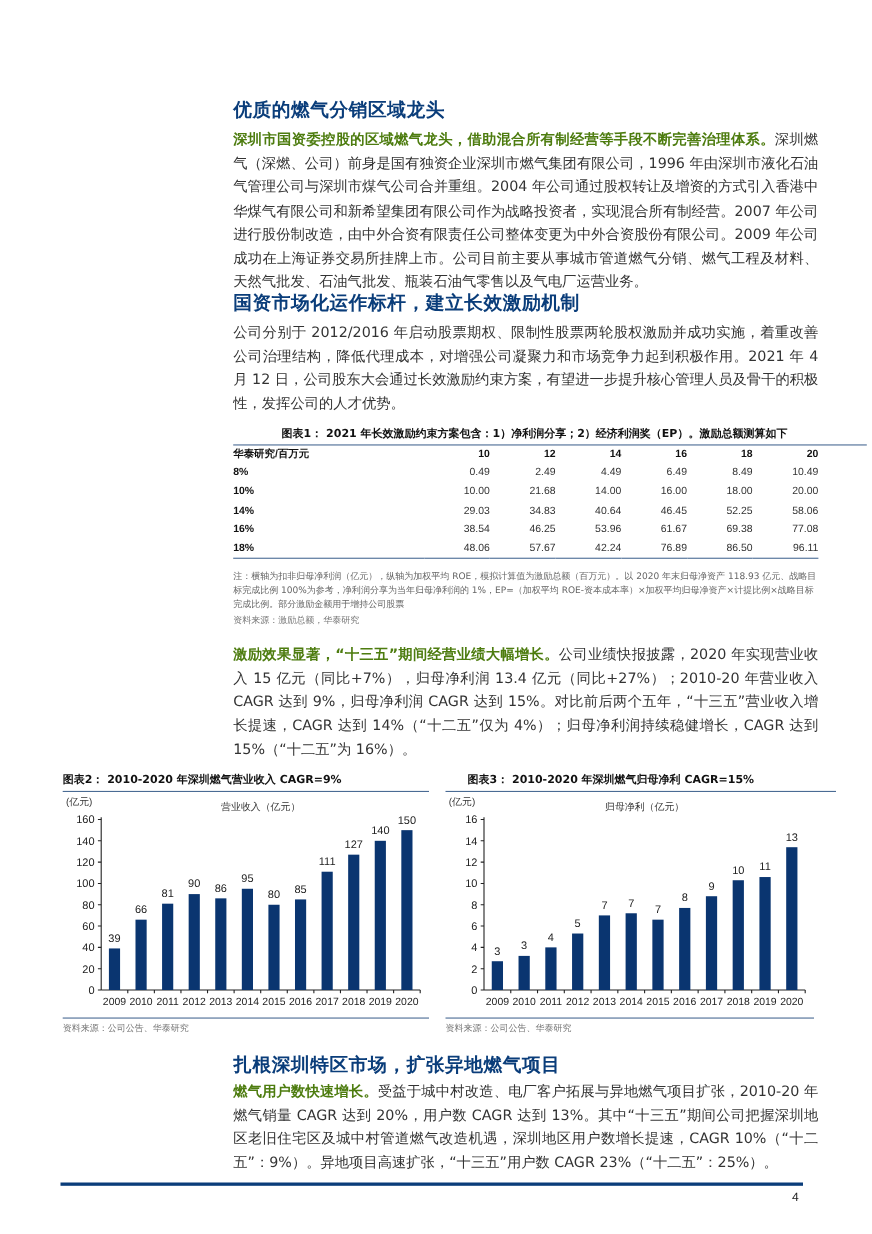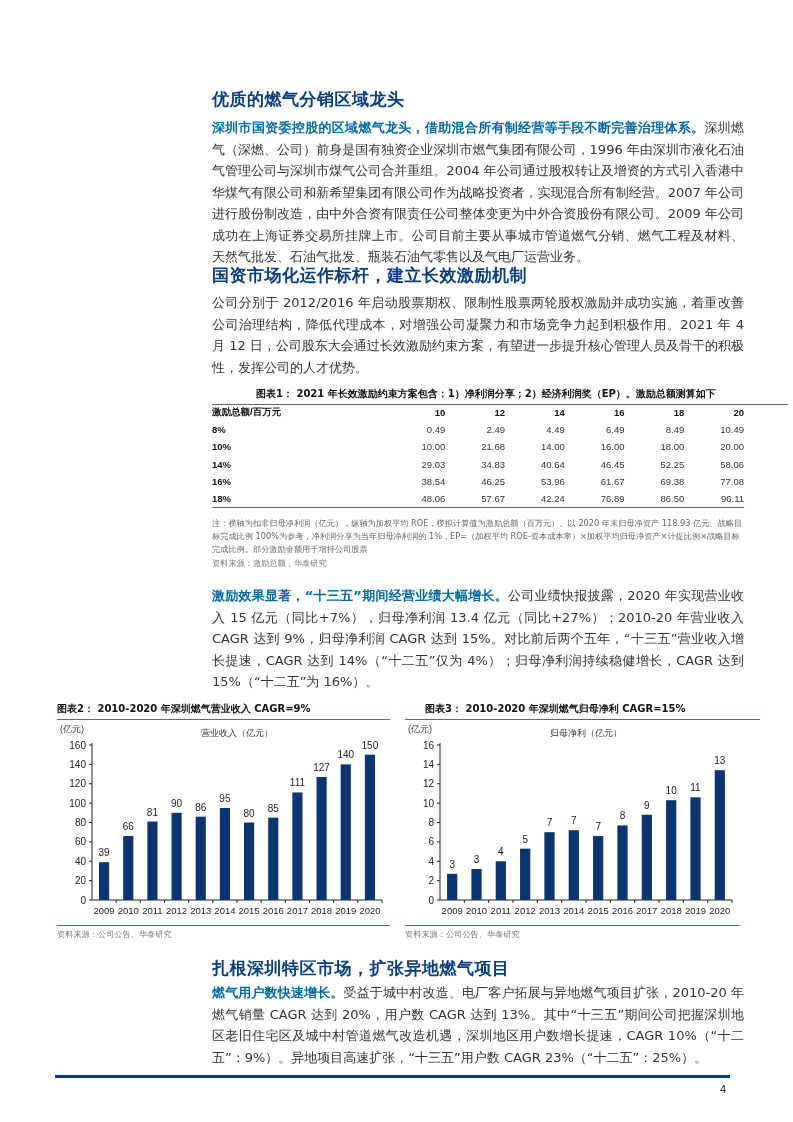--- a/index.html
+++ b/index.html
@@ -1,20 +1,20 @@
 <!DOCTYPE html>
 <html><head>
 <meta charset="utf-8">
 <style>
   html, body { margin:0; padding:0; background:#fff; }
   body { width:793px; height:1122px; position:relative; font-family:"DejaVu Sans", sans-serif; color:#222; overflow:hidden; }
   .abs { position:absolute; }
   .h2 { left:212px; font-size:17px; font-weight:bold; color:#0a3d7a; letter-spacing:0.5px; }
   .para { left:212px; width:532px; font-size:13px; line-height:21.5px; color:#333; text-align:justify; }
-  .para b { color:#0369a1; }
+  .para b { color:#4d7c0f; }
   .tbl-title { left:212px; width:532px; font-size:10px; font-weight:bold; color:#111; border-bottom:1.5px solid #4a6b94; padding-bottom:3px; }
   table.data { position:absolute; left:212px; top:404px; width:532px; border-collapse:collapse; font-family:"Liberation Sans", sans-serif; font-size:9.5px; }
   table.data td { height:17.2px; padding:0; text-align:right; color:#333; }
   table.data td:first-child { text-align:left; font-weight:bold; color:#111; }
   table.data tr.head td { font-weight:bold; color:#111; }
   table.data tr:last-child td { border-bottom:1.5px solid #4a6b94; }
   .note { left:212px; width:532px; font-size:8.2px; line-height:13px; color:#666; }
   .src { font-size:8.2px; color:#777; }
   .fig-title { font-size:10px; font-weight:bold; color:#111; border-bottom:1.5px solid #4a6b94; padding-bottom:3px; }
   .fig-bottom { border-top:1.5px solid #4a6b94; }
@@ -28,21 +28,21 @@
 <div class="abs h2" style="top:88px;">优质的燃气分销区域龙头</div>
 <div class="abs para" style="top:117px;"><b>深圳市国资委控股的区域燃气龙头，借助混合所有制经营等手段不断完善治理体系。</b><span>深圳燃气（深燃、公司）前身是国有独资企业深圳市燃气集团有限公司，1996 年由深圳市液化石油气管理公司与深圳市煤气公司合并重组。2004 年公司通过股权转让及增资的方式引入香港中华煤气有限公司和新希望集团有限公司作为战略投资者，实现混合所有制经营。2007 年公司进行股份制改造，由中外合资有限责任公司整体变更为中外合资股份有限公司。2009 年公司成功在上海证券交易所挂牌上市。公司目前主要从事城市管道燃气分销、燃气工程及材料、天然气批发、石油气批发、瓶装石油气零售以及气电厂运营业务。</span></div>
 
 <div class="abs h2" style="top:264px;">国资市场化运作标杆，建立长效激励机制</div>
 <div class="abs para" style="top:292px;">公司分别于 2012/2016 年启动股票期权、限制性股票两轮股权激励并成功实施，着重改善公司治理结构，降低代理成本，对增强公司凝聚力和市场竞争力起到积极作用。2021 年 4 月 12 日，公司股东大会通过长效激励约束方案，有望进一步提升核心管理人员及骨干的积极性，发挥公司的人才优势。</div>
 
 <div class="abs tbl-title" style="top:387px;padding-left:44px;">图表1：  2021 年长效激励约束方案包含：1）净利润分享；2）经济利润奖（EP）。激励总额测算如下</div>
 <table class="data">
   <tbody>
       <tr class="head">
-    <td>激励总额/百万元</td>
+    <td>华泰研究/百万元</td>
     <td>10</td>
     <td>12</td>
     <td>14</td>
     <td>16</td>
     <td>18</td>
     <td>20</td>
   </tr>
   <tr>
     <td>8%</td>
     <td>0.49</td>

